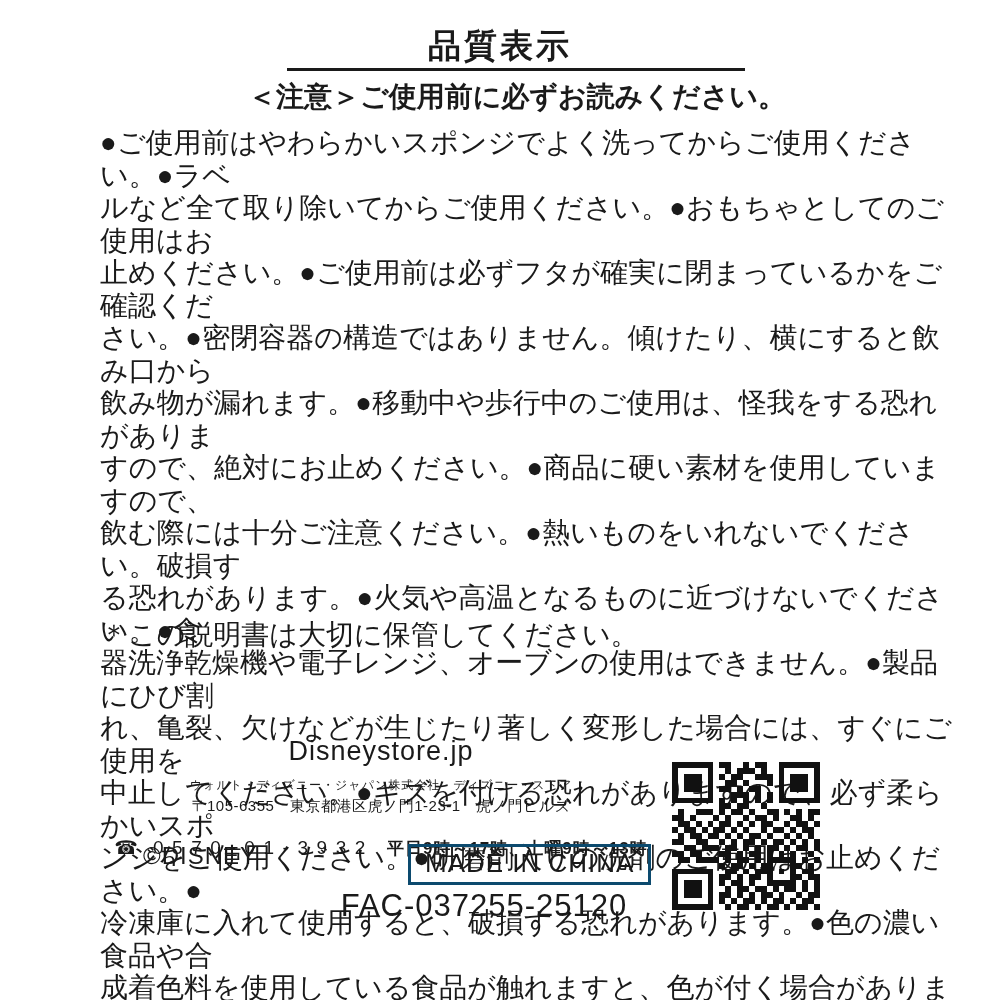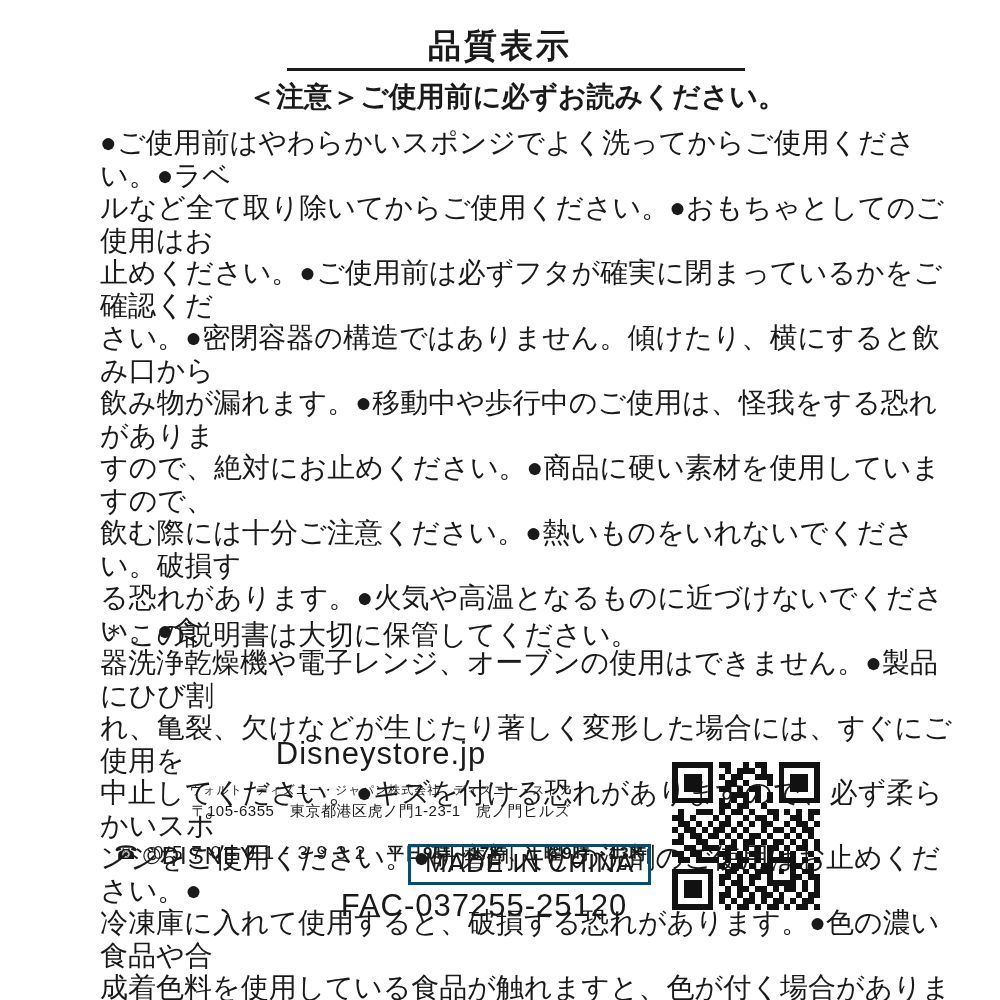--- a/index.html
+++ b/index.html
@@ -69,21 +69,21 @@
     white-space: pre-line;
   }
   .footer-block {
     position: absolute;
     top: 736px;
     left: 100px;
     width: 562px;
     text-align: center;
   }
   .store-url {
-    font-size: 31px;
+    font-size: 27px;
     letter-spacing: 1px;
   }
   .company {
     margin-top: 10px;
     font-size: 12px;
     letter-spacing: 1px;
     white-space: nowrap;
   }
   .address {
     margin-top: 3px;

